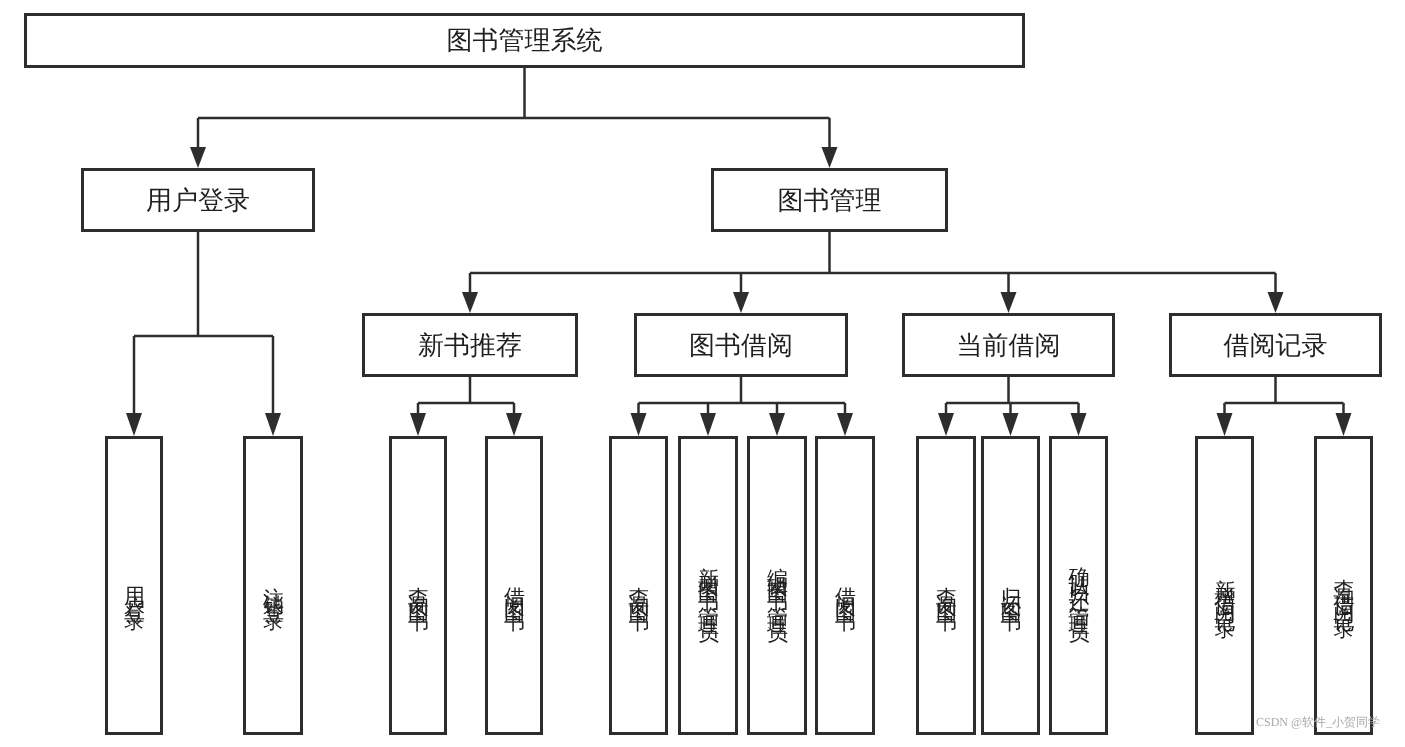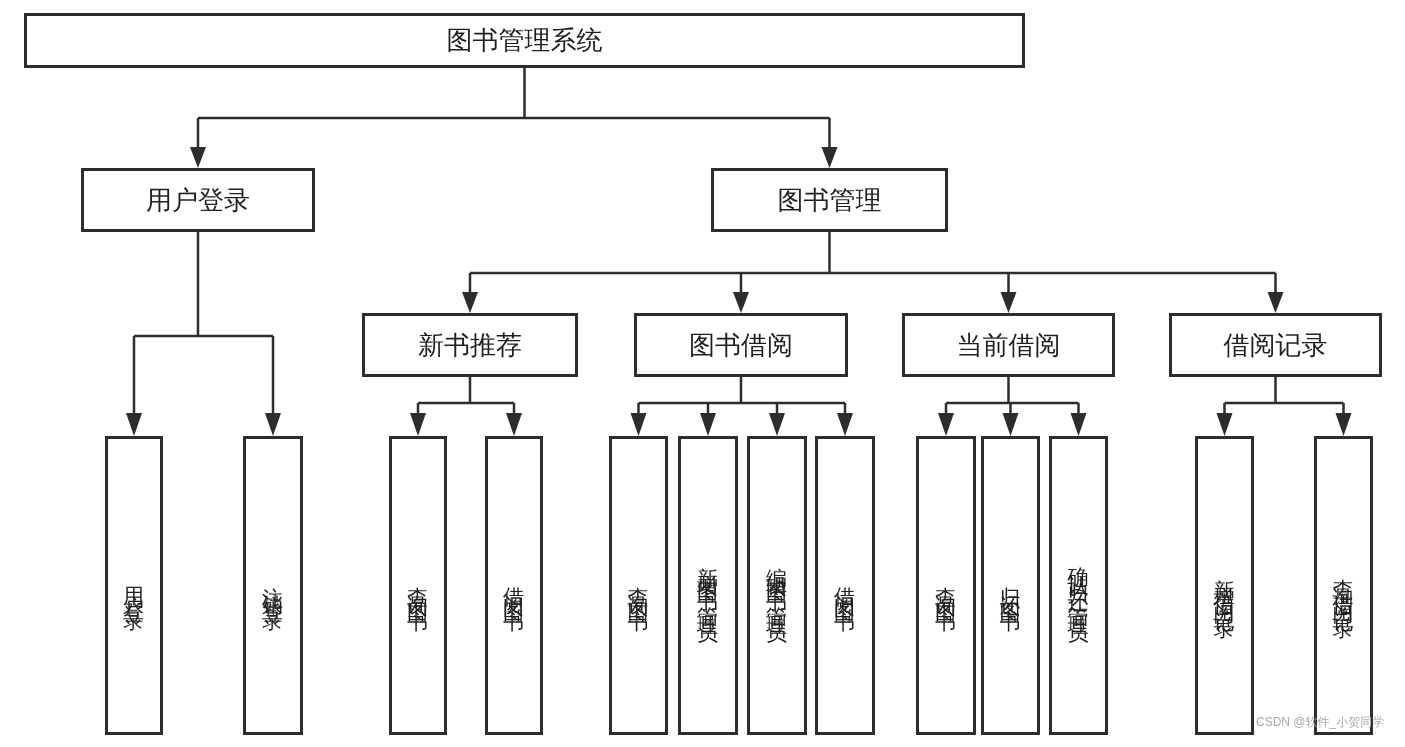--- a/index.html
+++ b/index.html
@@ -1,21 +1,21 @@
 <!DOCTYPE html>
 <html style="--line: #2d2d2d; --text: #1f1f1f; --boxbg: #ffffff; --pagebg: #ffffff; --wm: #a9a9a9;"><head>
 <meta charset="utf-8">
 <style>
   :root{
     --line:#2d2d2d; --text:#1f1f1f; --boxbg:#ffffff; --pagebg:#ffffff; --wm:#a9a9a9;
   }
   html,body{margin:0;padding:0;background:var(--pagebg);}
   .canvas{
     position:relative; width:1405px; height:747px; background:var(--pagebg);
-    font-family:Liberation Sans, sans-serif; overflow:hidden;
+    font-family:Liberation Serif, serif; overflow:hidden;
   }
   .wires{position:absolute; left:0; top:0; width:1405px; height:747px;}
   .wires path{stroke:var(--line); stroke-width:2.5; fill:none;}
   .wires polygon{fill:var(--line); stroke:none;}
   .box{
     position:absolute; box-sizing:border-box; border:3px solid var(--line);
     background:var(--boxbg); display:flex; align-items:center; justify-content:center;
     color:var(--text);
   }
   .hlabel{font-size:26px; white-space:nowrap;}

